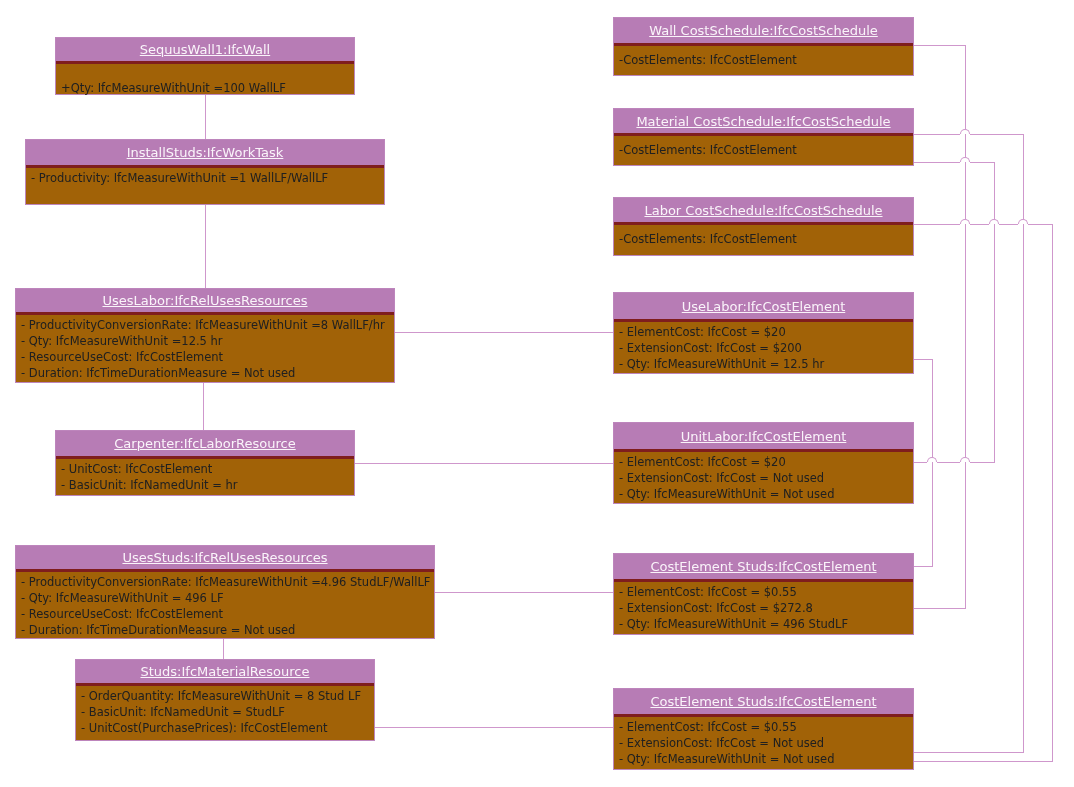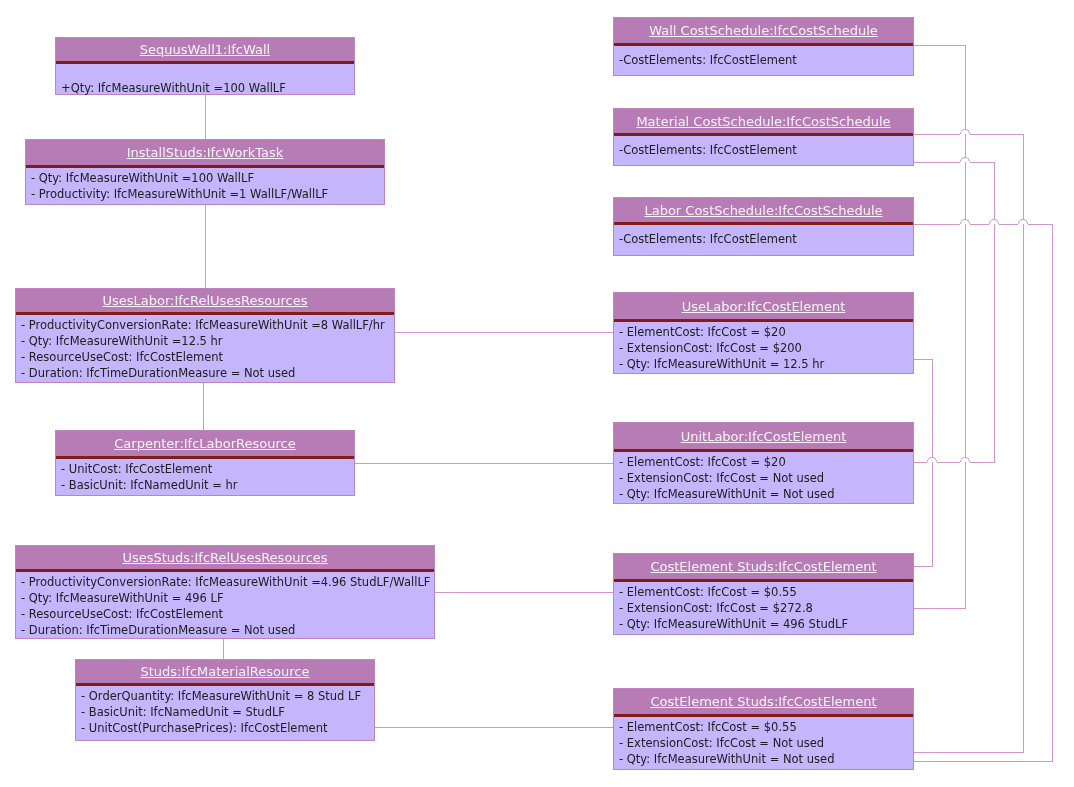--- a/index.html
+++ b/index.html
@@ -23,21 +23,21 @@
     border-bottom:3px solid #7f1d1d;
     color:#faf4fa;
     display:flex;align-items:center;justify-content:center;
     font-size:13px;
     white-space:nowrap;
   }
   .hd span{text-decoration:underline;}
   .bd{
     box-sizing:border-box;
     padding:2px 5px;
-    background:#c4b5fd;
+    background:#a16207;
   }
   .attr{
     font-size:11.5px;
     line-height:16px;
     color:#202020;
     white-space:nowrap;
   }
   .vline{position:absolute;width:1px;background:#cf97cc;z-index:3;}
   .hline{position:absolute;height:1px;background:#cf97cc;z-index:1;}
   .hopmask{position:absolute;width:10px;height:3px;background:#ffffff;z-index:2;}
@@ -103,21 +103,20 @@
     <div class="bd" style="height:30px;padding-top:16px">
       <div class="attr">+Qty: IfcMeasureWithUnit =100 WallLF</div>
     </div>
   </div>
 
   <div class="box" style="left:25px;top:139px;width:360px">
     <div class="hd" style="height:28px">
         <span>InstallStuds:IfcWorkTask</span>
       </div>
     <div class="bd" style="height:36px">
-      <div class="attr">- Qty: IfcMeasureWithUnit =100 WallLF</div>
       <div class="attr">- Productivity: IfcMeasureWithUnit =1 WallLF/WallLF</div>
     </div>
   </div>
 
   <div class="box" style="left:15px;top:288px;width:380px">
     <div class="hd" style="height:26px">
         <span>UsesLabor:IfcRelUsesResources</span>
       </div>
     <div class="bd" style="height:67px">
       <div class="attr">- ProductivityConversionRate: IfcMeasureWithUnit =8 WallLF/hr</div>

